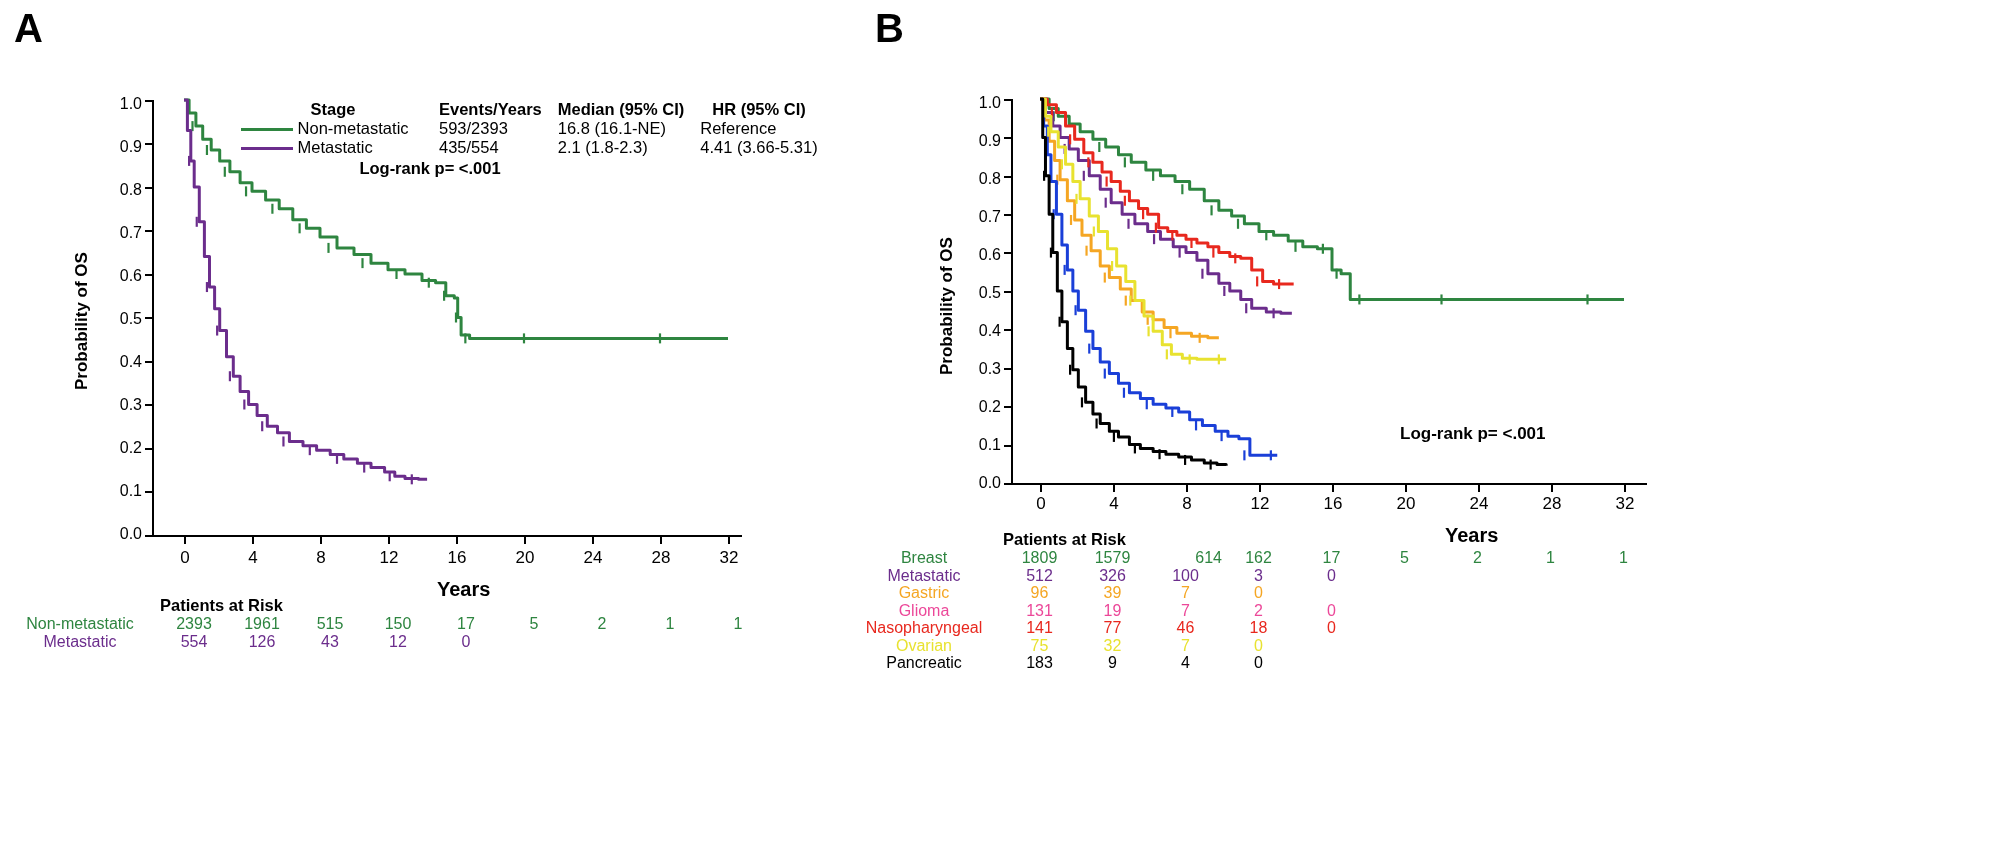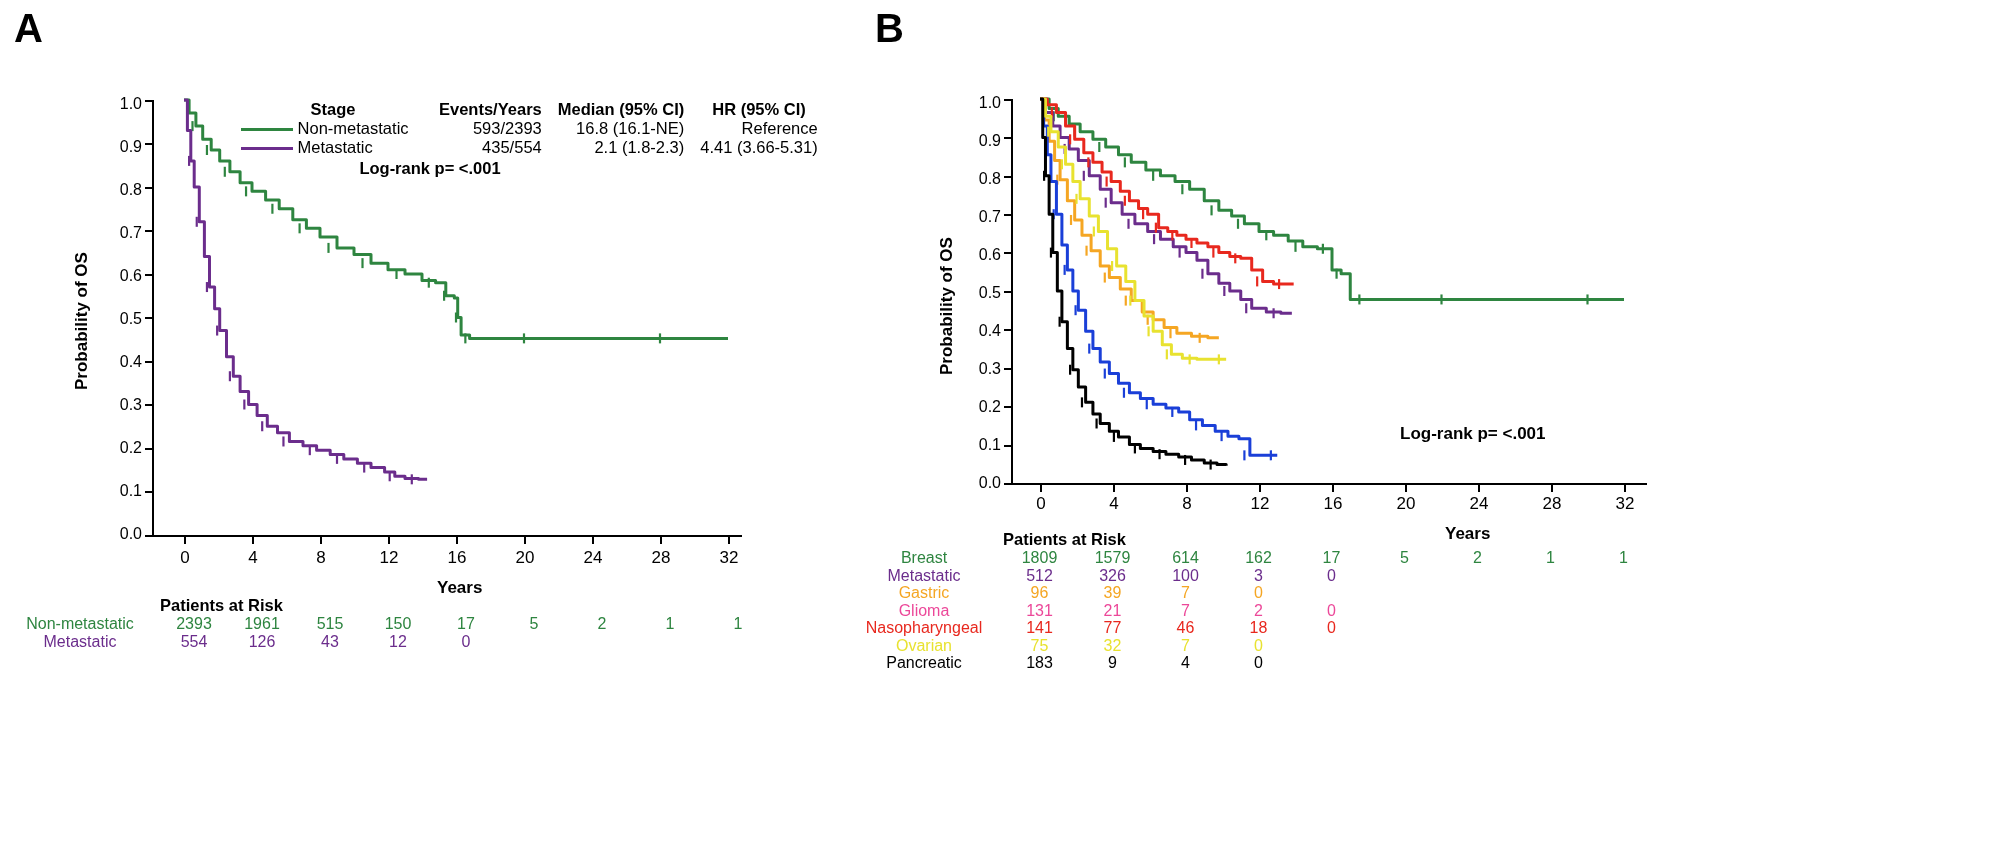--- a/index.html
+++ b/index.html
@@ -4,38 +4,38 @@
 <style>
   html,body{margin:0;padding:0;background:#ffffff;}
   body{width:2000px;height:847px;font-family:"Liberation Sans",sans-serif;color:#000;overflow:hidden;}
   .page{position:relative;width:2000px;height:847px;}
 
   .panel-letter{position:absolute;font-size:40px;font-weight:bold;font-family:"Liberation Sans",sans-serif;}
 
   .panel{position:absolute;}
 
   .axis-label-y{position:absolute;transform:rotate(-90deg);transform-origin:left top;white-space:nowrap;font-size:17px;font-weight:bold;}
-  .axis-label-x{position:absolute;font-size:17px;font-weight:bold;}
+  .axis-label-x{position:absolute;font-size:20px;font-weight:bold;}
 
   .tick-y{position:absolute;font-size:16px;text-align:right;width:46px;}
   .tick-x{position:absolute;font-size:17px;text-align:center;width:40px;}
 
   .axis-line{position:absolute;background:#000;}
 
   .tickmark{position:absolute;background:#000;}
 
   svg.curves{position:absolute;left:0;top:0;overflow:visible;}
 
   
   .legendA{position:absolute;font-size:16px;}
   .legendA table{border-collapse:collapse;}
   .legendA th{font-weight:bold;font-size:16.5px;padding:0 8px;text-align:center;white-space:nowrap;}
   .legendA td{font-size:16.5px;padding:0 8px;white-space:nowrap;}
   .legendA td.lbl{text-align:left;padding-left:6px;}
-  .legendA td.num{text-align:right;}
+  .legendA td.num{text-align:left;}
   .legend-swatch{display:inline-block;width:52px;height:0;border-top:3px solid #000;vertical-align:middle;}
   .logrankA{text-align:center;font-weight:bold;font-size:16.5px;padding-top:2px;}
 
   
   .risk{position:absolute;font-size:16px;}
   .risk .title{font-weight:bold;font-size:16.5px;}
   .risk table{border-collapse:collapse;}
   .risk td{font-size:16px;padding:0;white-space:nowrap;line-height:17.5px;}
   .risk td.name{text-align:center;padding-right:10px;}
   .risk td.v{text-align:center;}
@@ -368,21 +368,21 @@
     <div class="logrankB" style="left:555px;top:424px;">Log-rank p= &lt;.001</div>
 
     <div class="risk" style="left:10px;top:530px;">
       <div class="title" style="margin-left:148px;">Patients at Risk</div>
       <table>
         <tbody>
             <tr style="color:#2e8540;">
           <td class="name" style="width:138px;">Breast</td>
           <td class="v" style="width:73px;margin-top:48px;">1809</td>
           <td class="v" style="width:73px;">1579</td>
-          <td class="v" style="width:73px;">614</td>
+          <td class="v" style="width:73px;text-align:right;">614</td>
           <td class="v" style="width:73px;">162</td>
           <td class="v" style="width:73px;">17</td>
           <td class="v" style="width:73px;">5</td>
           <td class="v" style="width:73px;">2</td>
           <td class="v" style="width:73px;">1</td>
           <td class="v" style="width:73px;">1</td>
         </tr>
         <tr style="color:#6b2d8c;">
           <td class="name">Metastatic</td>
           <td class="v">512</td>
@@ -403,21 +403,21 @@
           <td class="v">0</td>
           <td class="v"></td>
           <td class="v"></td>
           <td class="v"></td>
           <td class="v"></td>
           <td class="v"></td>
         </tr>
         <tr style="color:#ec4899;">
           <td class="name">Glioma</td>
           <td class="v">131</td>
-          <td class="v">21</td>
+          <td class="v">19</td>
           <td class="v">7</td>
           <td class="v">2</td>
           <td class="v">0</td>
           <td class="v"></td>
           <td class="v"></td>
           <td class="v"></td>
           <td class="v"></td>
         </tr>
         <tr style="color:#e8281e;">
           <td class="name">Nasopharyngeal</td>

